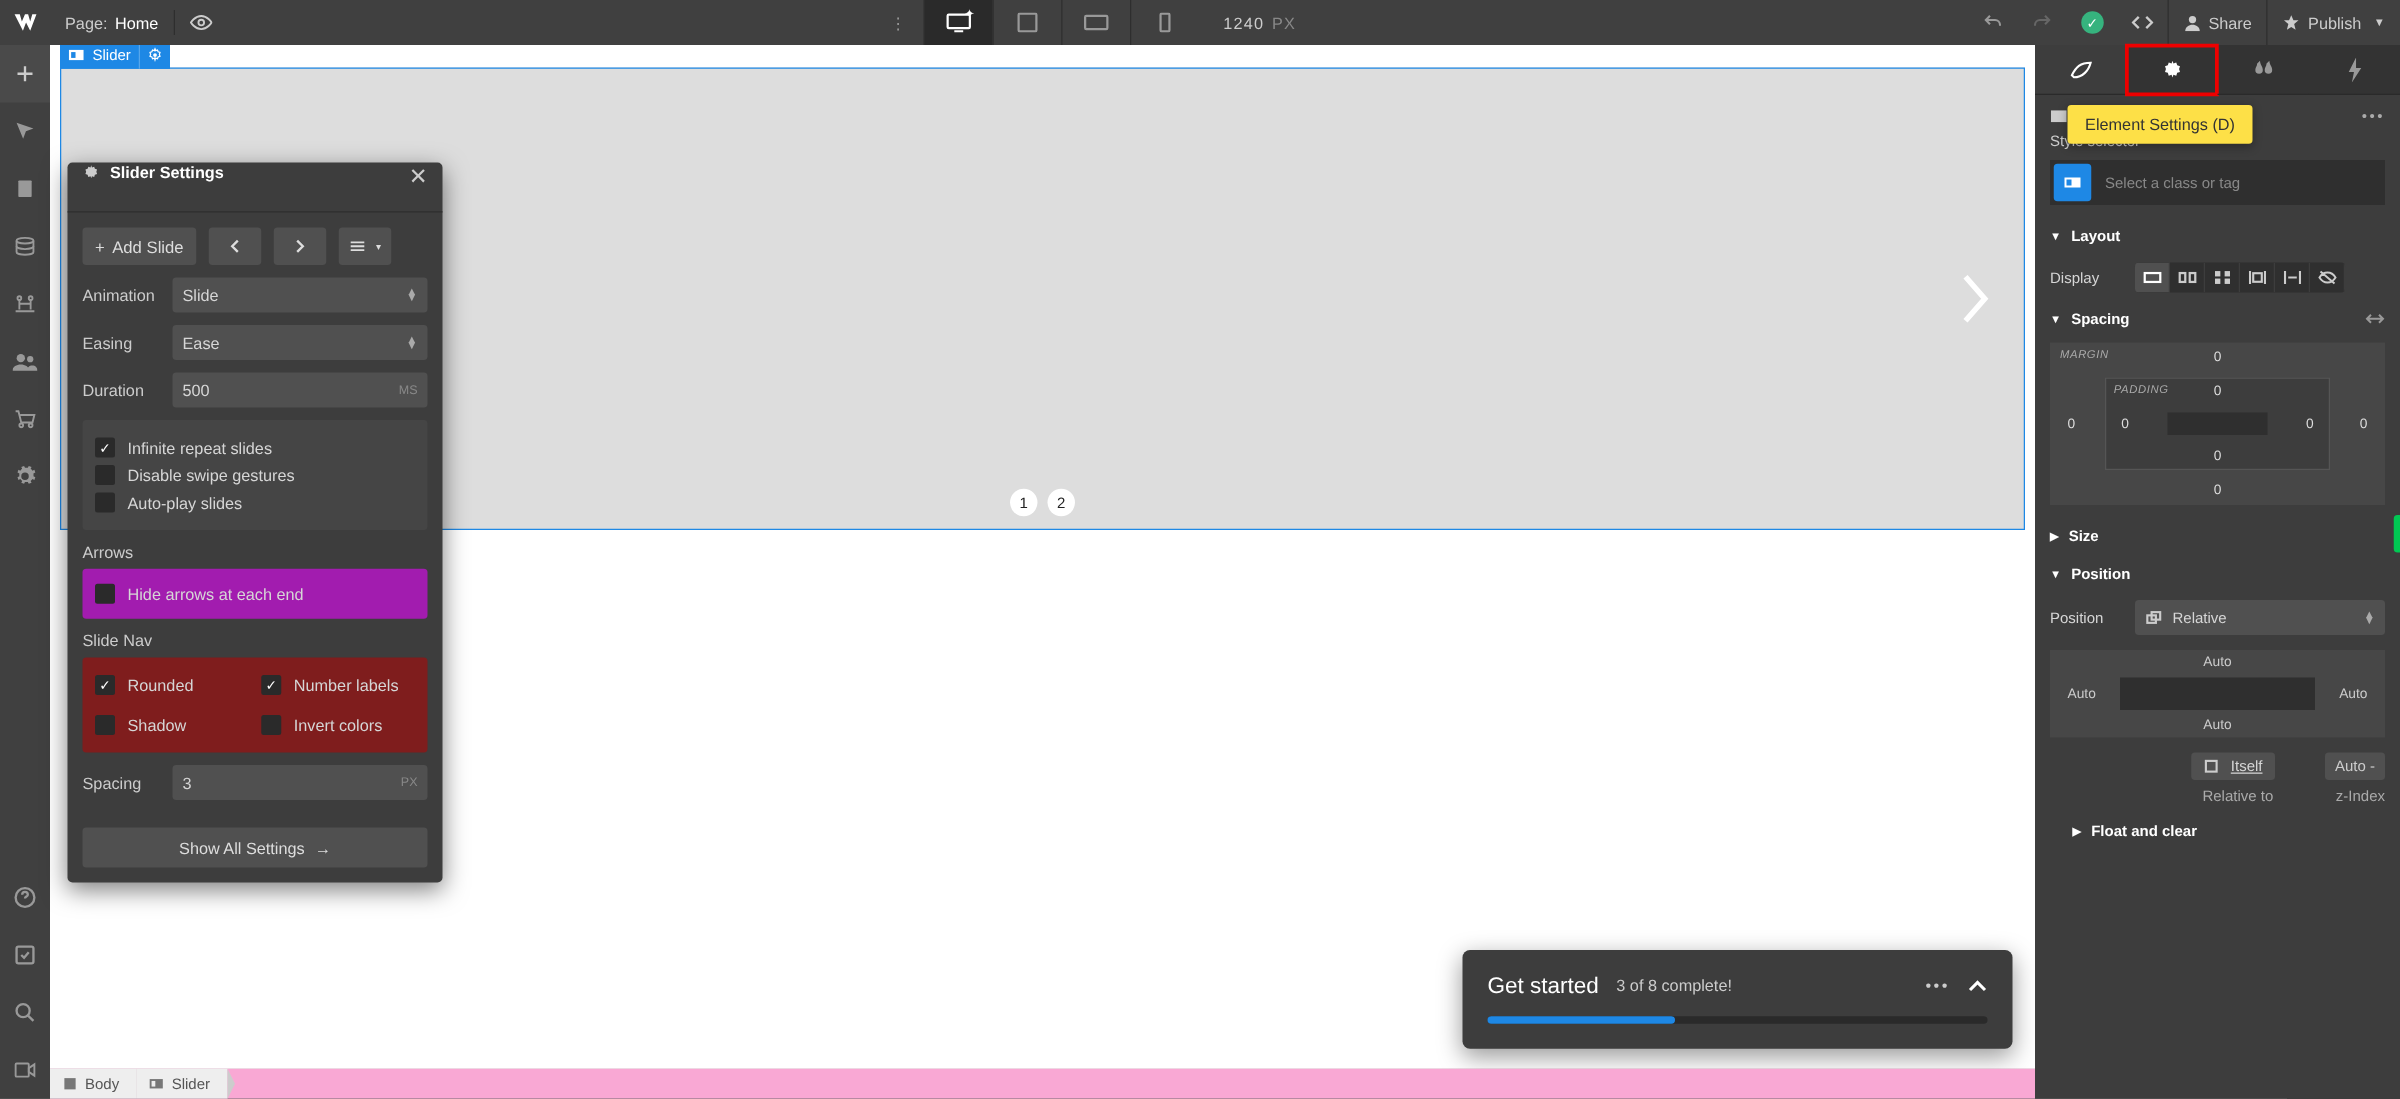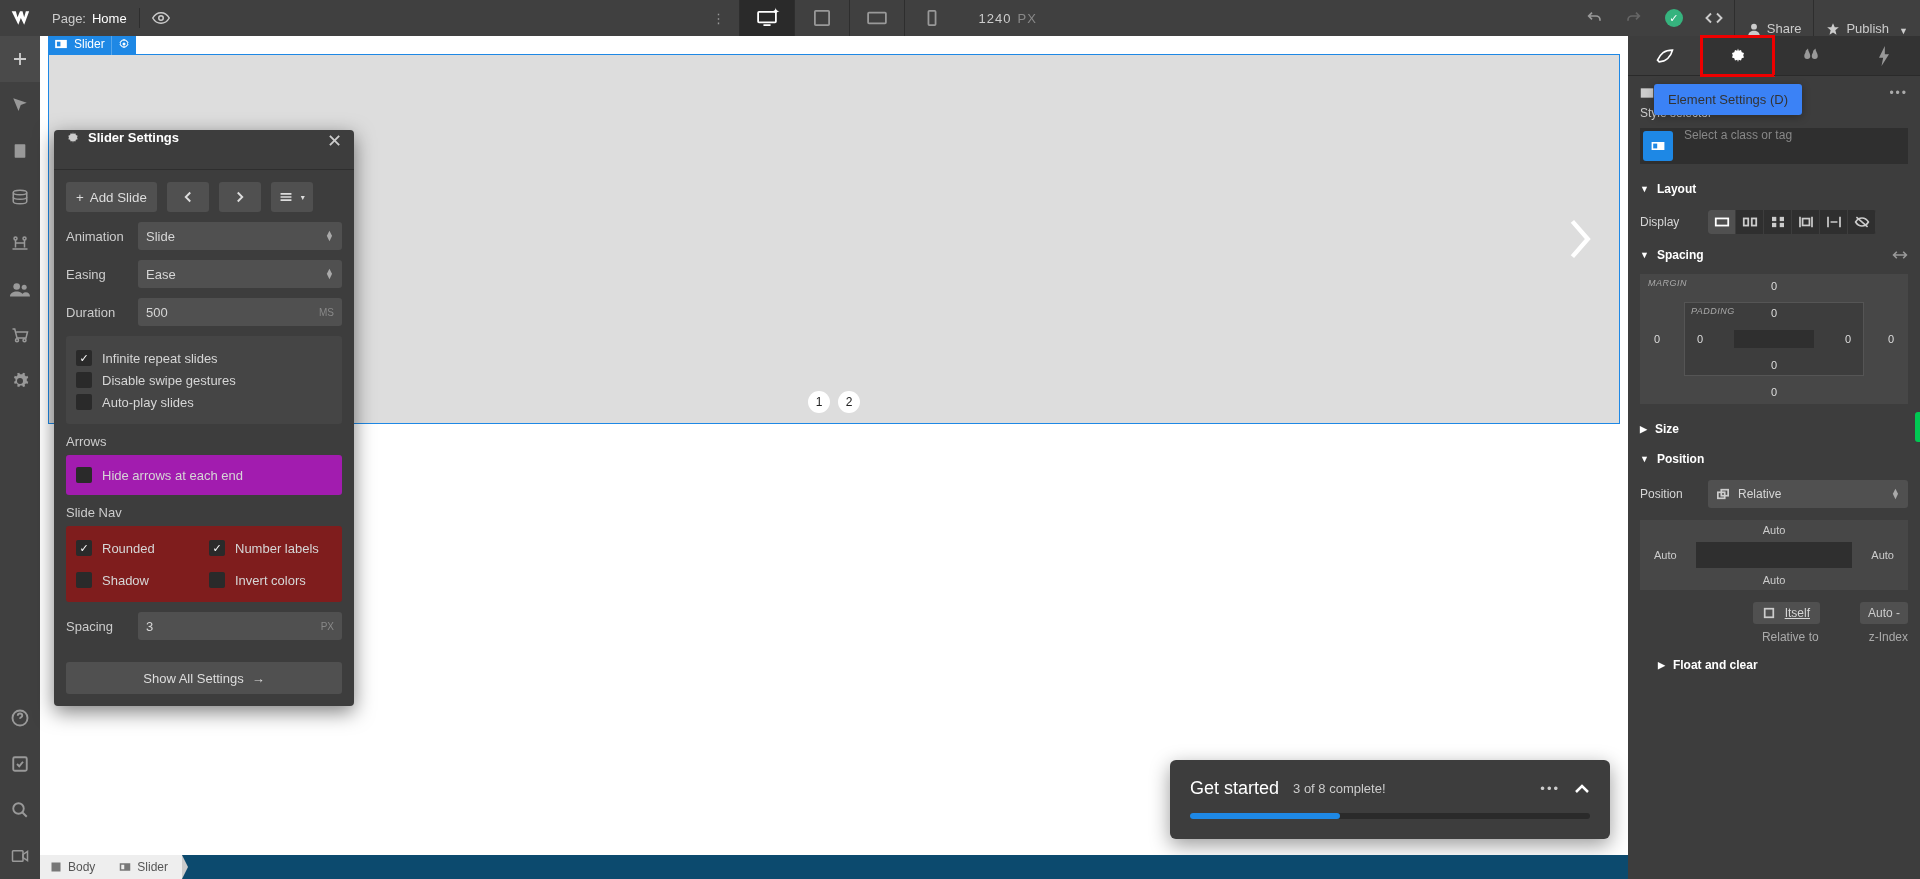--- a/index.html
+++ b/index.html
@@ -16,21 +16,21 @@
 .topbar .spacer { flex:1; }
 .topbar .dots { width:40px; display:flex; justify-content:center; color:#999;}
 .topbar .bp { width:55px; height:36px; display:flex; align-items:center; justify-content:center; border-left:1px solid #2e2e2e; }
 .topbar .bp.active { background:#2a2a2a; }
 .topbar .bp svg { width:22px; height:16px; }
 .topbar .px { padding:0 20px; color:#ccc; letter-spacing:1px;}
 .topbar .px .unit { color:#888; margin-left:6px;}
 .topbar .right { display:flex; align-items:center; height:36px; }
 .topbar .right .ico { width:40px; height:36px; display:flex; align-items:center; justify-content:center; color:#999;}
 .topbar .right .ok { color:#fff; background:#36b37e; border-radius:50%; width:18px; height:18px; display:flex; align-items:center; justify-content:center; font-size:11px;}
-.topbar .right .share, .topbar .right .publish { display:flex; align-items:flex-end; gap:6px; padding:0 12px; height:36px; border-left:1px solid #2e2e2e;}
+.topbar .right .share, .topbar .right .publish { display:flex; align-items:center; gap:6px; padding:0 12px; height:36px; border-left:1px solid #2e2e2e;}
 
 
 .leftrail { position:absolute; left:0; top:36px; bottom:0; width:40px; background:#404040; display:flex; flex-direction:column; align-items:center; }
 .leftrail .ritem { width:40px; height:46px; display:flex; align-items:center; justify-content:center; color:#aaa; }
 .leftrail .spacer { flex:1; }
 
 
 .canvas-wrap { position:absolute; left:40px; right:292px; top:36px; bottom:24px; background:#fff; overflow:auto;}
 .canvas-inner { background:#fff; min-height:100%; position:relative; padding-top:18px;}
 .slider-el { margin:0 8px; height:370px; background:#ddd; border:1px solid #1e88e5; position:relative;}
@@ -68,37 +68,37 @@
 
 .gs-card { position:absolute; right:310px; bottom:40px; width:440px; background:#3d3d3d; border-radius:6px; padding:18px 20px 20px; color:#fff; box-shadow:0 6px 20px rgba(0,0,0,.4);}
 .gs-card .row1 { display:flex; align-items:center; gap:14px;}
 .gs-card .title { font-size:18px; font-weight:normal;}
 .gs-card .prog { color:#ccc;}
 .gs-card .sp { flex:1;}
 .gs-bar { height:6px; background:#2a2a2a; border-radius:3px; margin-top:14px; position:relative;}
 .gs-bar .fill { position:absolute; left:0; top:0; bottom:0; width:37.5%; background:#1e88e5; border-radius:3px;}
 
 
-.bcrumb { position:absolute; left:40px; right:292px; bottom:0; height:24px; background:#0c4a6e; display:flex; align-items:center; color:#555; font-size:12px;}
+.bcrumb { position:absolute; left:40px; right:292px; bottom:0; height:24px; background:#f9a8d4; display:flex; align-items:center; color:#555; font-size:12px;}
 .bcrumb .bc { height:24px; display:flex; align-items:center; gap:6px; padding:0 14px 0 10px; position:relative; background:#eee;}
 .bcrumb .bc::after { content:""; position:absolute; right:-6px; top:0; width:0; height:0; border-top:12px solid transparent; border-bottom:12px solid transparent; border-left:6px solid #ccc;}
 
 
 .rpanel { position:absolute; right:0; top:36px; bottom:0; width:292px; background:#3d3d3d; color:#d6d6d6; font-size:12px; display:flex; flex-direction:column;}
 .rp-tabs { height:40px; background:#333; display:flex;}
 .rp-tabs .rt { flex:1; display:flex; align-items:center; justify-content:center; color:#ccc; border-bottom:1px solid #2a2a2a; position:relative;}
 .rp-tabs .rt.act { background:#3d3d3d;}
 .rp-tabs .rt.hl { outline:3px solid #e00; outline-offset:-2px; color:#fff;}
-.tooltip { position:absolute; top:48px; right:118px; background:#3b82f6; color:#333; padding:8px 14px; border-radius:3px; box-shadow:0 2px 8px rgba(0,0,0,.3); font-size:13px; white-space:nowrap; z-index:10;}
+.tooltip { position:absolute; top:48px; right:118px; background:#fde047; color:#333; padding:8px 14px; border-radius:3px; box-shadow:0 2px 8px rgba(0,0,0,.3); font-size:13px; white-space:nowrap; z-index:10;}
 .rp-scroll { flex:1; overflow:auto;}
 .rp-title { display:flex; align-items:center; gap:8px; color:#fff; font-weight:bold; padding:8px 12px; cursor:pointer;}
 .rp-title .caret { font-size:9px;}
 .rp-title .sp { flex:1;}
 .createcomp { margin:2px 12px 10px; background:#505050; height:30px; border-radius:3px; display:flex; align-items:center; justify-content:center; gap:8px; color:#ddd;}
-.sel-box { margin:6px 12px 10px; background:#2f2f2f; border-radius:0; height:36px; display:flex; }
+.sel-box { margin:6px 12px 10px; background:#2f2f2f; border-radius:0; height:36px; display:flex; align-items:center;}
 .sel-box .badge { width:30px; height:30px; margin:3px; background:#1e88e5; border-radius:3px; display:flex; align-items:center; justify-content:center;}
 .sel-box .ph { color:#888; padding-left:8px;}
 .rp-row { display:flex; align-items:center; padding:6px 12px; gap:8px;}
 .rp-row .rlbl { width:60px;}
 .disp-opts { display:flex; gap:0; background:#2f2f2f; border-radius:3px; overflow:hidden;}
 .disp-opts .do { width:28px; height:24px; display:flex; align-items:center; justify-content:center; color:#ccc; border-right:1px solid #3d3d3d;}
 .disp-opts .do.on { background:#505050; color:#fff;}
 .spacing-box { margin:4px 12px 10px; position:relative; height:130px;}
 .sp-outer { position:absolute; inset:0; background:#474747; display:flex; align-items:center; justify-content:center;}
 .sp-inner { position:absolute; left:44px; right:44px; top:28px; bottom:28px; background:#3d3d3d; border:1px solid #555; display:flex; align-items:center; justify-content:center;}

